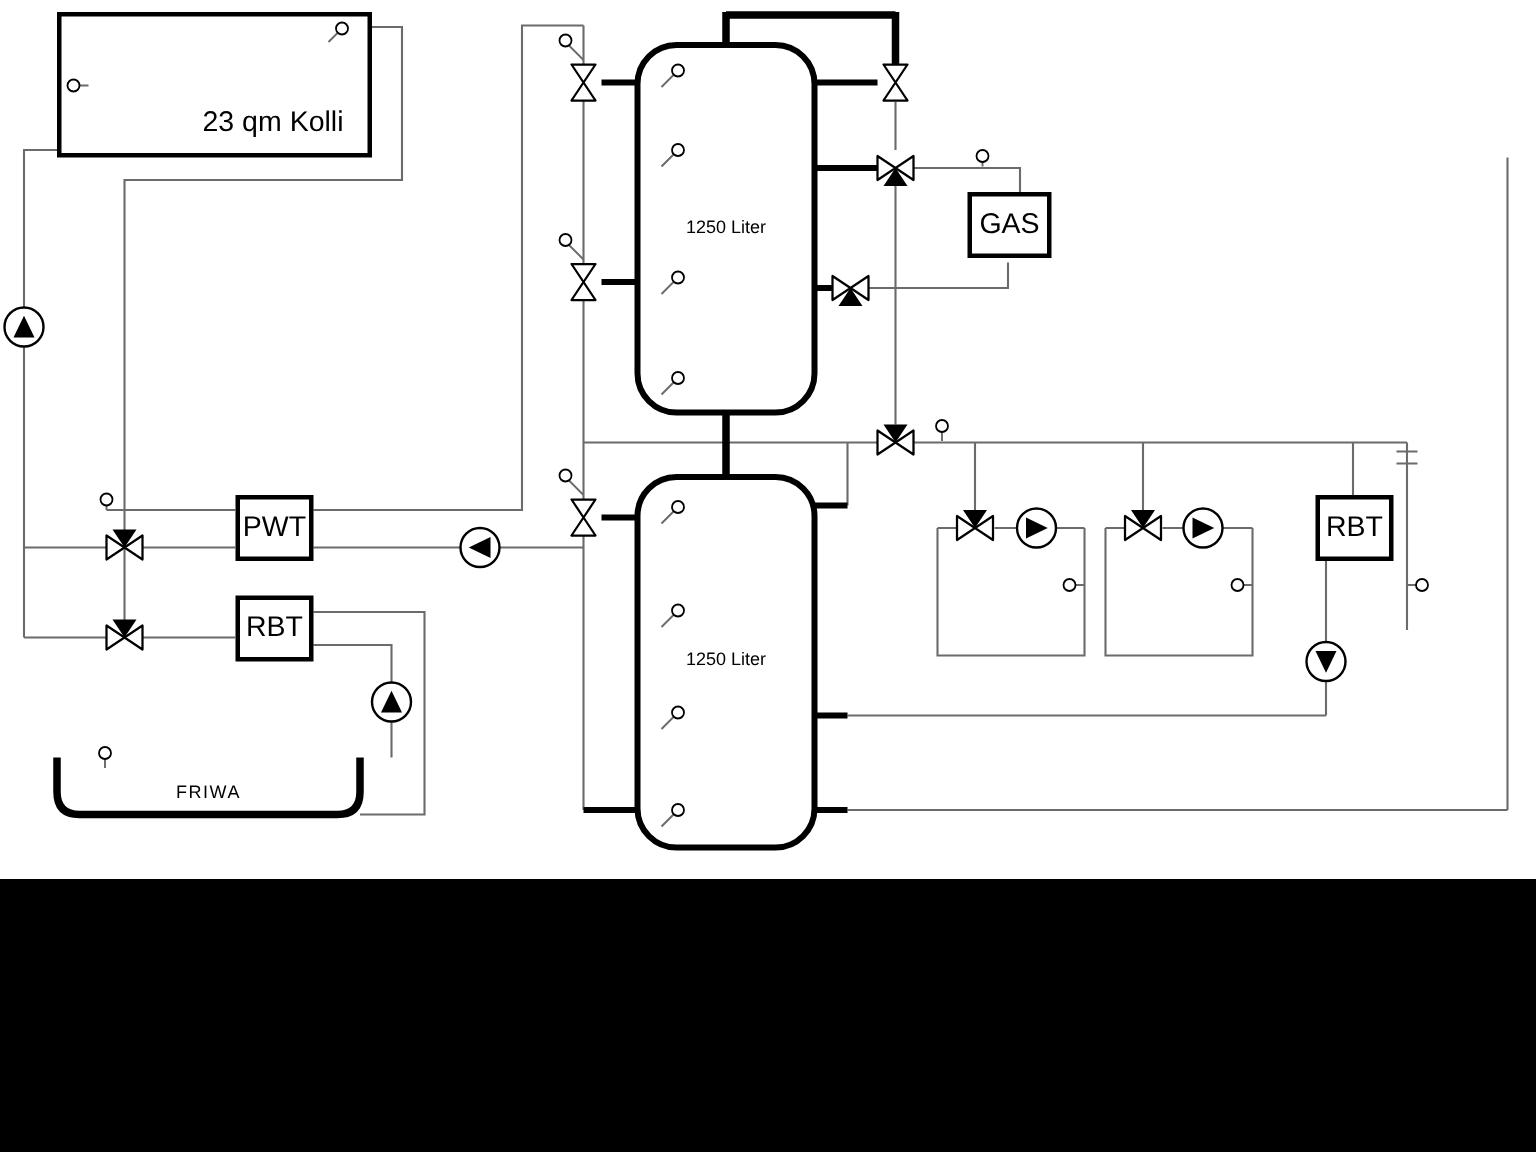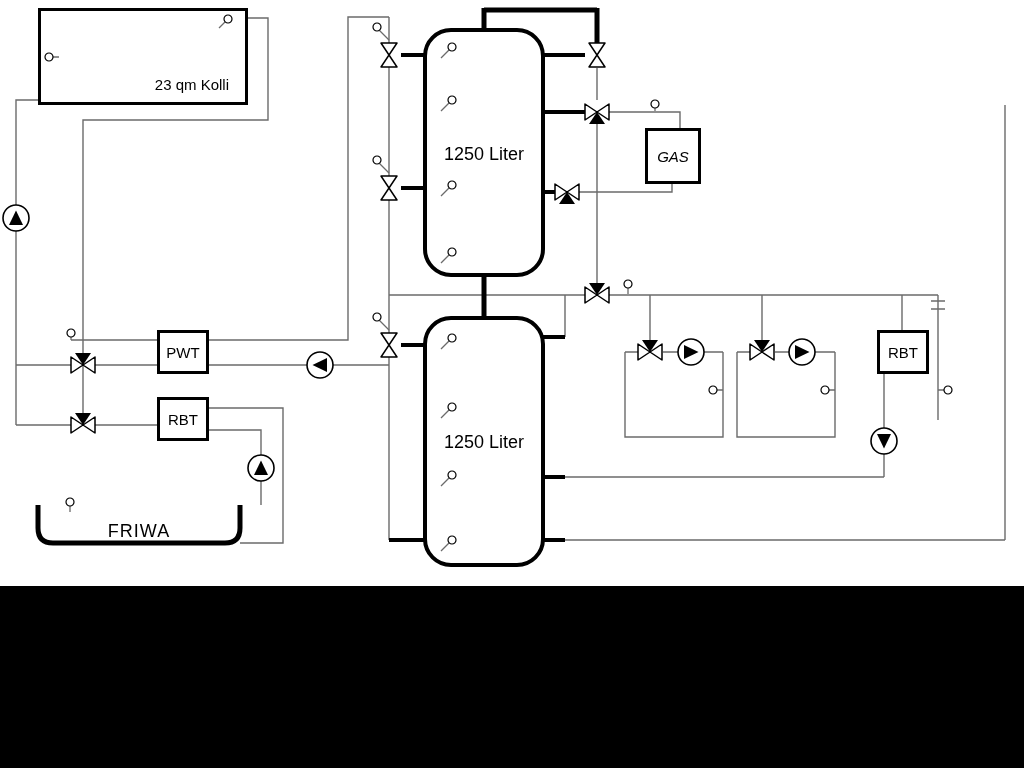--- a/index.html
+++ b/index.html
@@ -1,28 +1,28 @@
 <!DOCTYPE html>
 <html><head>
 <meta charset="utf-8">
 <style>
   html,body{margin:0;padding:0;background:#fff;}
   .stage{position:relative;width:1024px;height:768px;background:#fff;overflow:hidden;
          font-family:"Liberation Sans",sans-serif;color:#000;}
   svg.layer{position:absolute;left:0;top:0;}
   .box{position:absolute;box-sizing:border-box;background:#fff;border:3px solid #000;
-       display:flex;align-items:center;justify-content:center;font-size:15px;}
+       display:flex;align-items:center;justify-content:center;font-size:19px;}
   #collector-box{left:38px;top:8px;width:210px;height:97px;}
   #collector-box .clabel{position:absolute;right:16px;bottom:9px;}
   #friwa-box{left:943px;top:62px;width:76px;height:44px;}
-  #gas-box{left:645px;top:128px;width:56px;height:56px;font-style:italic;}
+  #gas-box{left:645px;top:128px;width:56px;height:44px;}
   #pwt-box{left:157px;top:330px;width:52px;height:44px;}
   #rbt-left-box{left:157px;top:397px;width:52px;height:44px;}
   #rbt-right-box{left:877px;top:330px;width:52px;height:44px;}
-  .flabel{position:absolute;text-align:center;font-size:18px;background:transparent;}
+  .flabel{position:absolute;text-align:center;font-size:12px;background:transparent;}
   #tank-top-label{left:425px;top:144px;width:118px;}
   #tank-bottom-label{left:425px;top:432px;width:118px;}
   #pool-label{left:38px;top:521px;width:202px;letter-spacing:1px;}
   .band{position:absolute;left:0;top:586px;width:1024px;height:182px;background:#000;}
 </style>
 </head>
 <body>
 
 <div class="stage">
 

